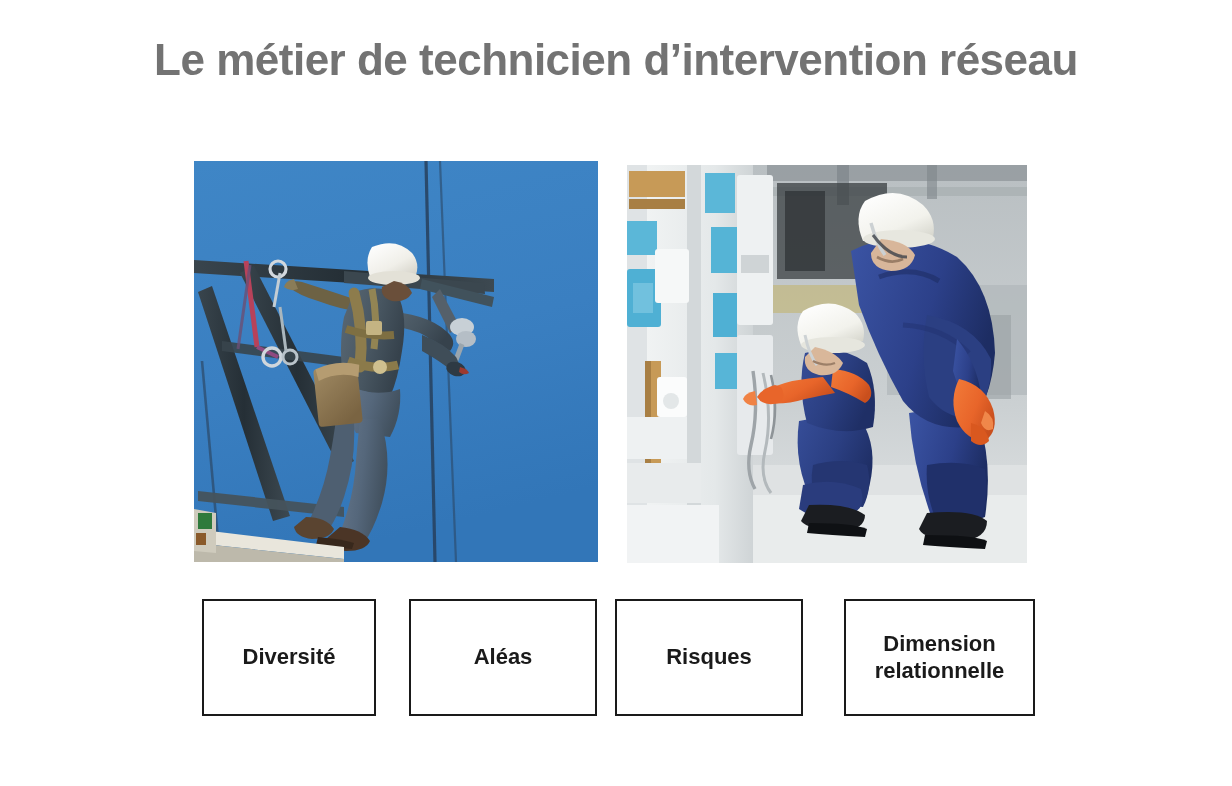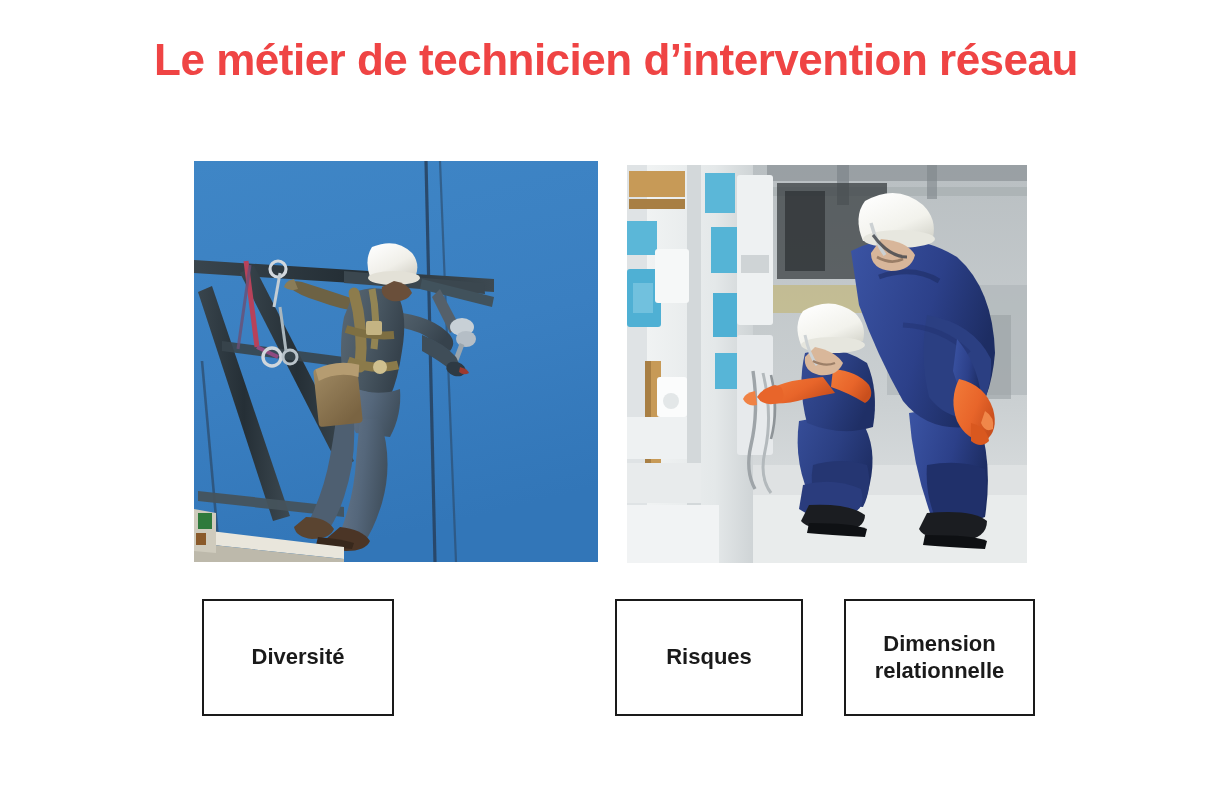--- a/index.html
+++ b/index.html
@@ -66,31 +66,31 @@
     justify-content: center;
   }
   .concept-label {
     font-size: 22px;
     font-weight: bold;
     color: #1a1a1a;
     text-align: center;
     line-height: 1.22;
     padding: 0 6px;
   }
-  #concept-box-0 { left: 202px; width: 192px; }
+  #concept-box-0 { left: 202px; width: 174px; }
   #concept-box-1 { left: 409px; width: 188px; }
   #concept-box-2 { left: 615px; width: 188px; }
   #concept-box-3 { left: 821px; width: 191px; margin-left: 23px; }
 </style>
 </head>
 <body>
 
 <div id="slide" style="background: rgb(255, 255, 255);">
 
-  <div id="title" style="color: #ef4444;">Le métier de technicien d’intervention réseau</div>
+  <div id="title" style="color: #737373;">Le métier de technicien d’intervention réseau</div>
 
   <div class="photo" id="photo-lineman">
     <svg viewBox="0 0 404 401" preserveAspectRatio="none">
       <defs>
         <linearGradient id="skyGrad" x1="0" y1="0" x2="0.25" y2="1">
           <stop offset="0%" stop-color="#3f86c6"></stop>
           <stop offset="55%" stop-color="#3a7fc1"></stop>
           <stop offset="100%" stop-color="#3276b8"></stop>
         </linearGradient>
         <linearGradient id="steelGrad" x1="0" y1="0" x2="1" y2="0">
@@ -321,20 +321,23 @@
       <path d="M250 92 q14 8 26 2" stroke="#9a7d66" stroke-width="2.6" fill="none"></path>
 
       <path d="M246 70 q16 22 34 22" stroke="#3d424a" stroke-width="3" fill="none" opacity="0.8"></path>
     </svg>
   </div>
 
   <div class="concept-box" id="concept-box-0">
     <div class="concept-label">Diversité</div>
   </div>
 
+  <div class="concept-box" id="concept-box-1">
+    <div class="concept-label">Aléas</div>
+  </div>
 
   <div class="concept-box" id="concept-box-2">
     <div class="concept-label">Risques</div>
   </div>
 
   <div class="concept-box" id="concept-box-3">
     <div class="concept-label">
       <span>Dimension</span><br>
       <span>relationnelle</span>
     </div>

